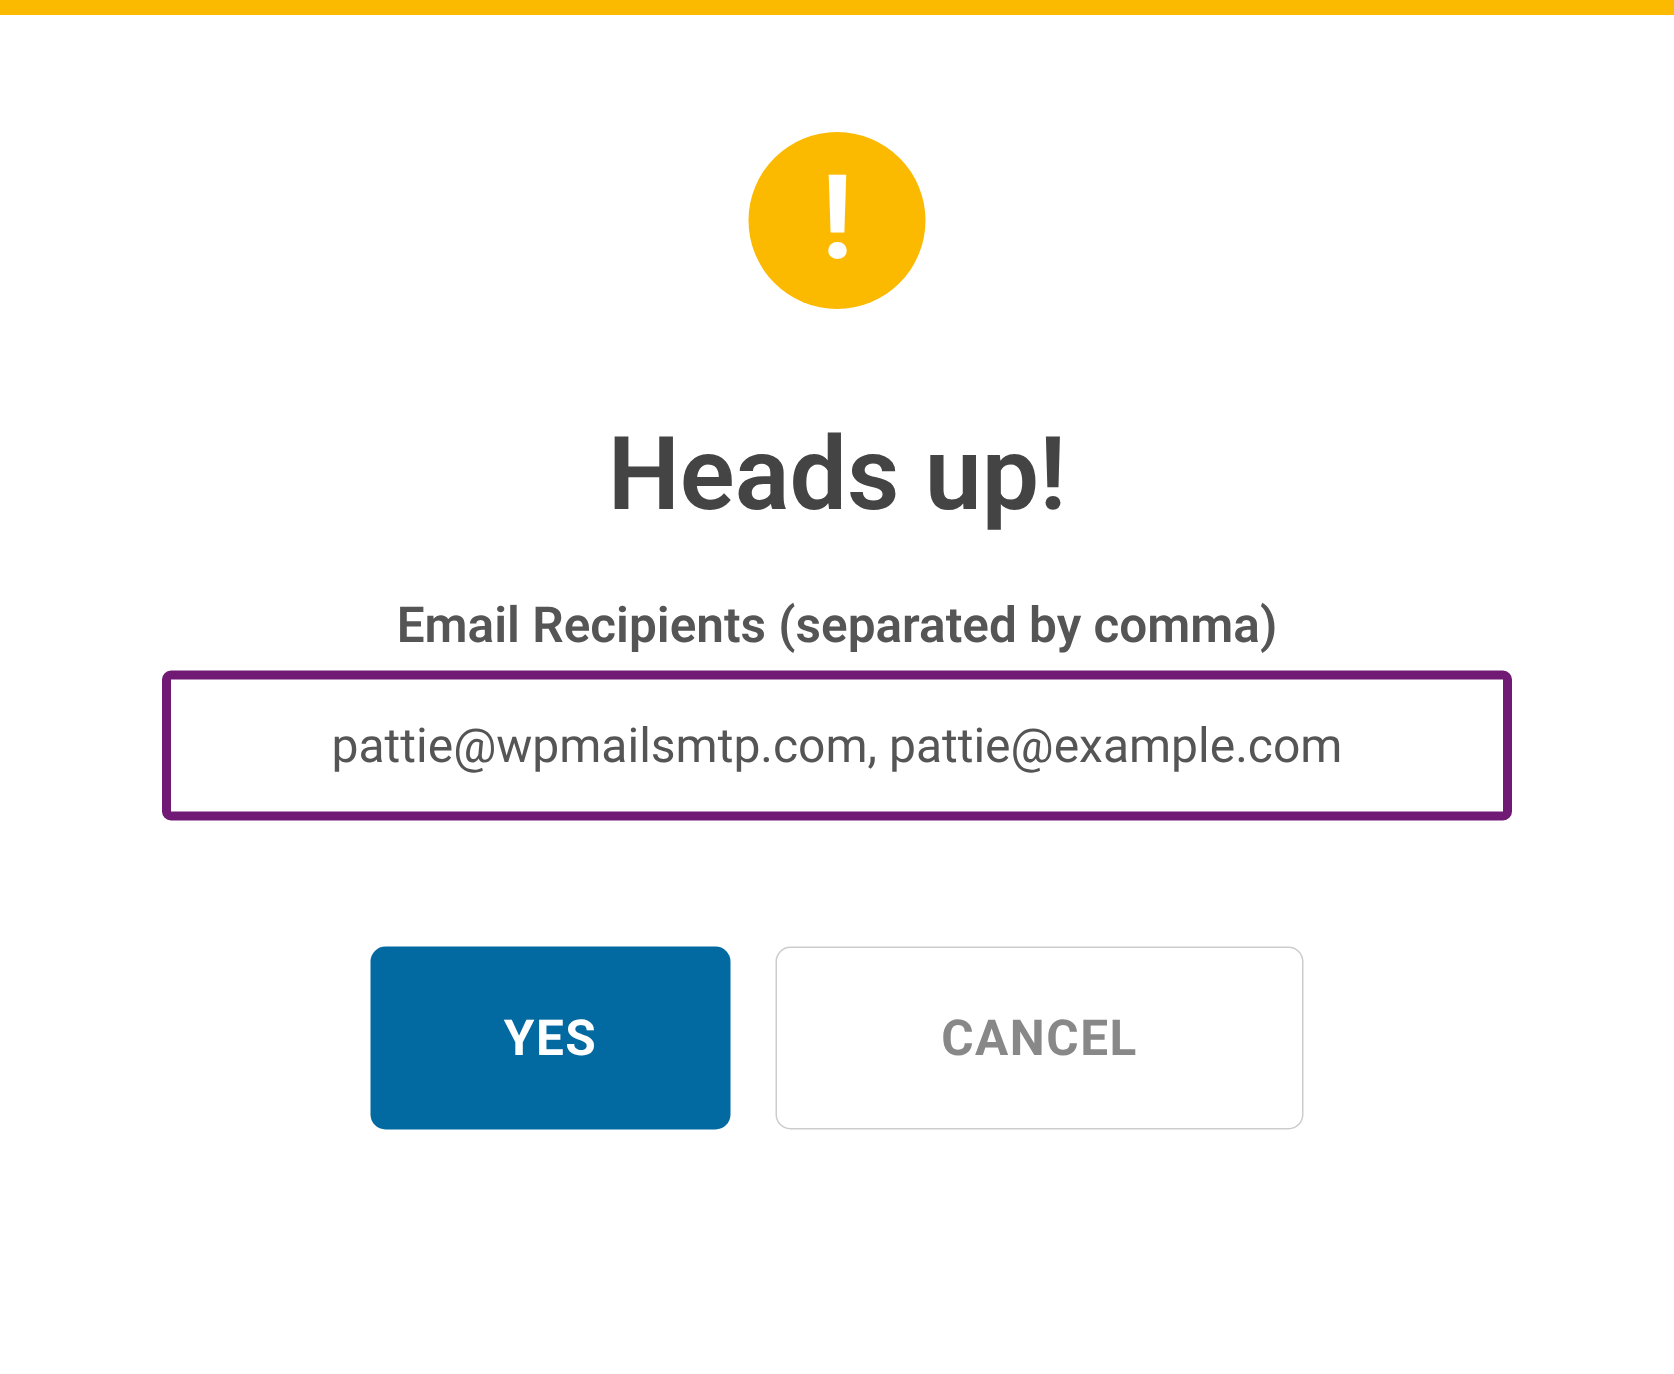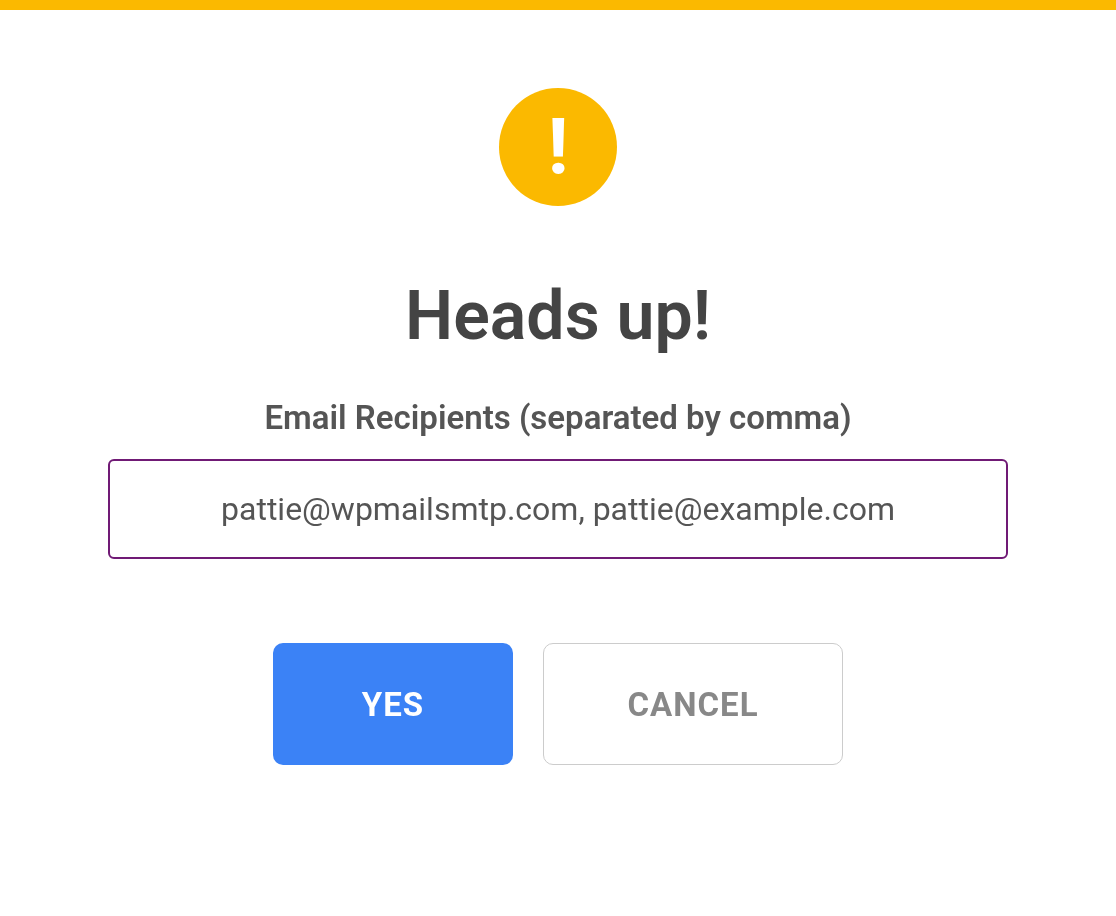--- a/index.html
+++ b/index.html
@@ -51,26 +51,26 @@
     .subtitle {
       font-size: 33px;
       font-weight: 400;
       color: #555555;
       margin-bottom: 80px;
     }
     .field-label {
       font-size: 33px;
       font-weight: 600;
       color: #555555;
-      margin-bottom: 22px;
+      margin-bottom: 10px;
     }
     .input-field {
       width: 900px;
       height: 100px;
-      border: 2px solid #701a75;
+      border: 6px solid #701a75;
       border-radius: 6px;
       font-size: 32px;
       color: #555555;
       text-align: center;
       padding: 0 20px;
       background: #ffffff;
       font-family: inherit;
       margin-bottom: 84px;
     }
     .button-row {
@@ -84,29 +84,29 @@
       border-radius: 10px;
       font-size: 33px;
       font-weight: 700;
       letter-spacing: 1px;
       cursor: pointer;
       border: none;
       font-family: inherit;
       text-transform: uppercase;
     }
     .btn-primary {
-      background: #3b82f6;
+      background: #0369a1;
       color: #ffffff;
       width: 240px;
     }
     .btn-secondary {
       background: #ffffff;
       color: #888888;
       border: 1px solid #cccccc;
-      width: 300px;
+      width: 352px;
     }
   </style>
 </head>
 <body>
 
 <div class="top-bar"></div>
 
 <div class="dialog-container">
   <div class="icon-circle">
     <span class="exclamation">!</span>

